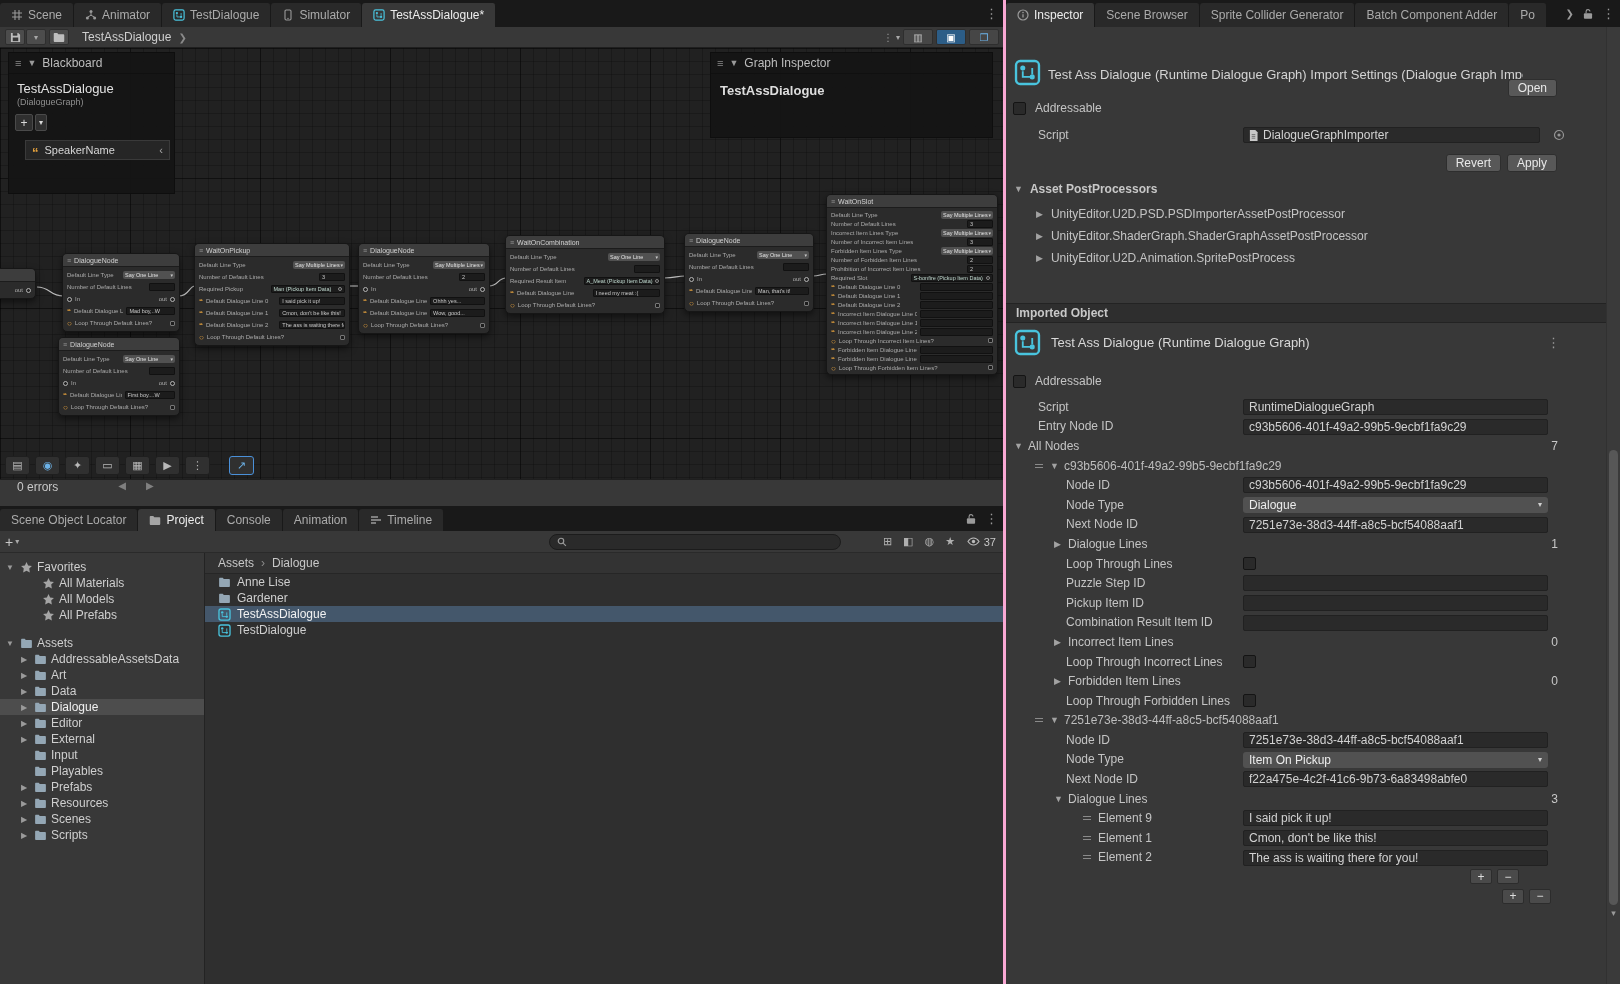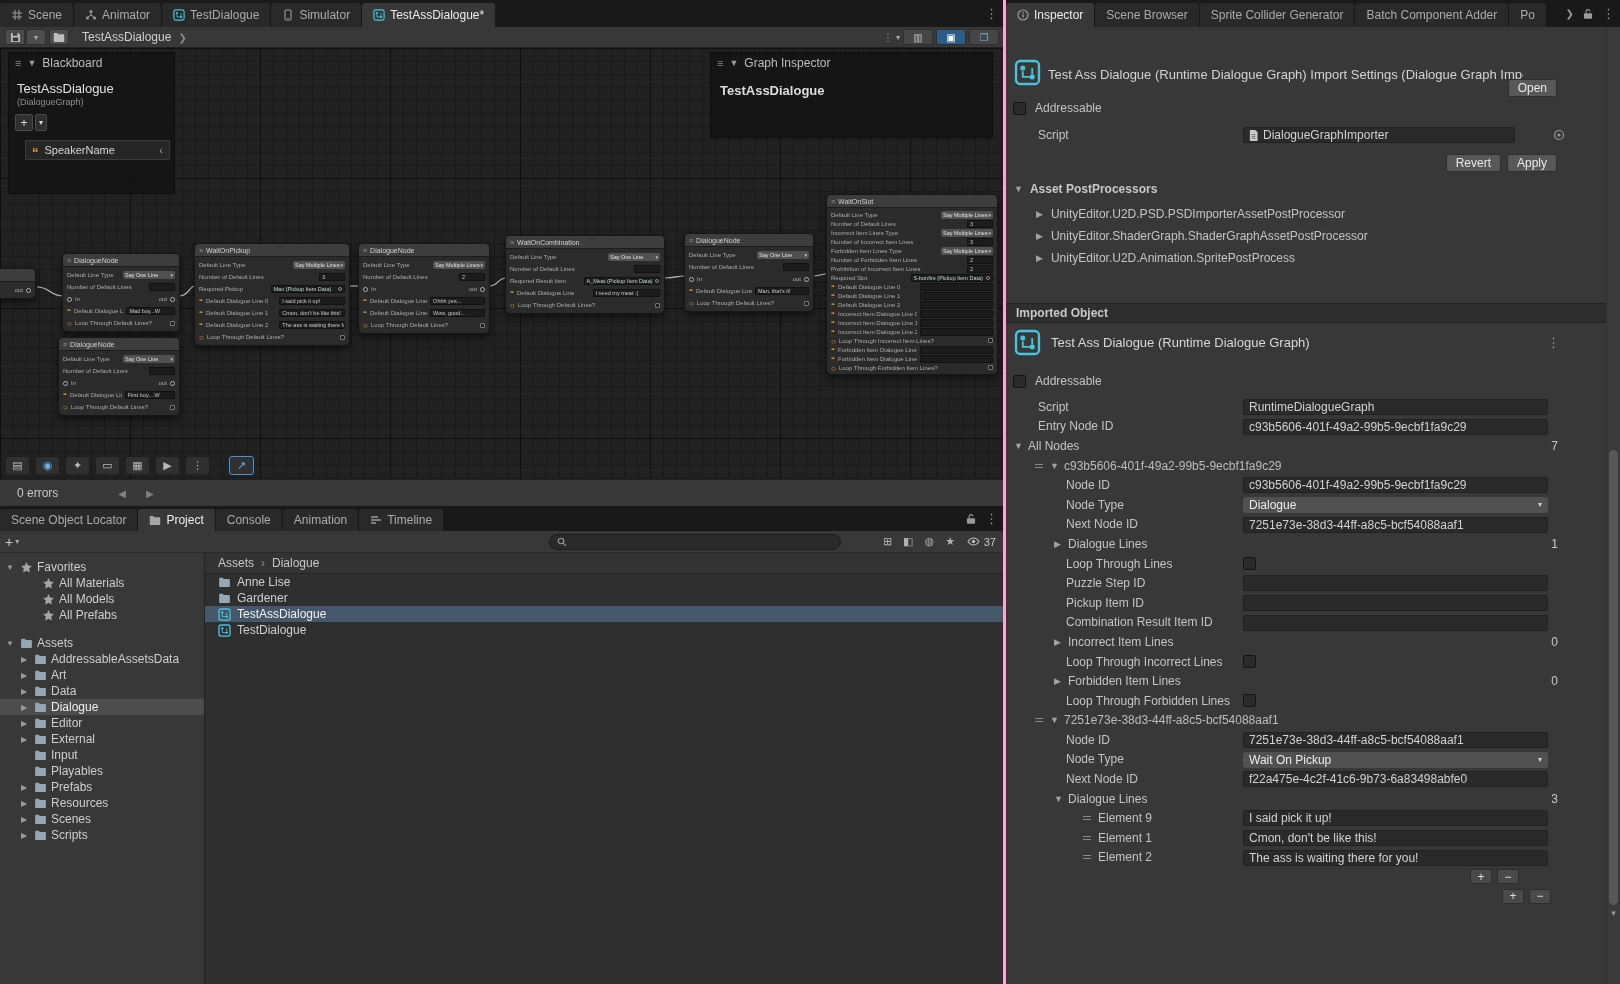--- a/index.html
+++ b/index.html
@@ -72,21 +72,21 @@
 .quote-mark{color:#E8A33D;font-weight:bold;font-size:8px;line-height:.6;margin-top:3px;flex:0 0 auto}
 .mini-check{width:5px;height:5px;border:1px solid #777;background:#1d1d1d;border-radius:1px;flex:0 0 auto}
 .obj-dot{width:4px;height:4px;border:1px solid #8a8a8a;border-radius:50%;margin-left:auto;flex:0 0 auto}
 
 
 .graph-bottom-toolbar{position:absolute;left:5px;bottom:4px;display:flex;gap:5px;z-index:6;align-items:center}
 .gbt-btn{width:25px;height:19px;background:#303030;border:1px solid #1f1f1f;border-radius:3px;color:#B8B8B8;display:flex;align-items:center;justify-content:center;font-size:11px}
 .gbt-btn.sel{margin-left:14px;border-color:#4A90D9}
 
 
-.errors-bar{height:27px;background:#383838;border-top:1px solid #1f1f1f;display:flex;align-items:center;padding:0 17px;gap:60px;flex:0 0 27px;color:#C8C8C8}
+.errors-bar{height:27px;background:#383838;border-top:1px solid #1f1f1f;display:flex;padding:0 17px;gap:60px;flex:0 0 27px;color:#C8C8C8}
 .err-nav{display:flex;gap:20px;color:#808080;font-size:10px}
 
 
 .project-toolbar{height:22px;background:#383838;border-bottom:1px solid #2A2A2A;position:relative;display:flex;align-items:center;padding:0 5px;flex:0 0 22px}
 .add-btn{display:flex;align-items:center;gap:2px;color:#C8C8C8}
 .add-btn .plus{font-size:14px}
 .ddarrow{font-size:8px;color:#A8A8A8}
 .search-field{position:absolute;left:549px;width:292px;height:16px;background:#2A2A2A;border:1px solid #1C1C1C;border-radius:8px;display:flex;align-items:center;padding:0 7px;gap:5px}
 .search-field input{background:transparent;border:none;outline:none;color:#ddd;font-size:11px;width:100%;font-family:"Liberation Sans",sans-serif}
 .ptb-icons{position:absolute;right:48px;display:flex;gap:11px;align-items:center;color:#AFAFAF;font-size:11px}
@@ -113,21 +113,21 @@
 .dd-arrow{font-size:8px;color:#CFCFCF;margin-left:6px}
 .btn{height:18px;background:#585858;border:1px solid #2E2E2E;border-radius:3px;color:#E8E8E8;font-size:12px;display:inline-flex;align-items:center;justify-content:center;padding:0 9px}
 .checkbox{width:13px;height:13px;background:#2A2A2A;border:1px solid #141414;border-radius:2px;flex:0 0 auto}
 .big-icon{position:absolute;left:8px;top:32px}
 .import-title{position:absolute;left:42px;top:40px;right:97px;font-size:13px;color:#D4D4D4;white-space:nowrap;overflow:hidden}
 .open-btn{position:absolute;right:63px;top:52px}
 .addr-row{position:absolute;left:7px;display:flex;align-items:center;gap:9px}
 .a1{top:74px}.a2{top:347px}
 .script-row{position:absolute;top:100px;left:0;right:0;height:18px}
 .script-row .slab{position:absolute;left:32px;top:1px}
-.script-field{position:absolute;left:237px;width:272px;gap:5px}
+.script-field{position:absolute;left:237px;width:297px;gap:5px}
 .script-row .picker{position:absolute;left:547px;top:2px}
 .apply-row{position:absolute;top:127px;right:63px;display:flex;gap:6px}
 .pp-head{position:absolute;top:155px;left:8px;display:flex;gap:7px;align-items:center}
 .pp-arrow{font-size:9px;color:#A2A2A2}
 .pp-title{font-weight:bold;color:#C8C8C8}
 .pp-list{position:absolute;top:176px;left:30px;right:10px}
 .pp-item{height:22px;display:flex;align-items:center;gap:8px;color:#C4C4C4;white-space:nowrap;overflow:hidden}
 .section-bar{position:absolute;top:276px;left:0;right:0;height:20px;background:#2E2E2E;border-top:1px solid #232323;border-bottom:1px solid #232323;display:flex;align-items:center;padding-left:10px;font-weight:bold;color:#C8C8C8}
 .obj-head{position:absolute;top:300px;left:8px;right:0;height:30px;display:flex;align-items:center;gap:10px}
 .obj-title{font-size:13px;color:#D8D8D8}
@@ -1169,21 +1169,21 @@
           </div>
           <div class="irow l2 t-field">
             <span class="lab">Node ID</span>
             <div class="val field">
               <span>7251e73e-38d3-44ff-a8c5-bcf54088aaf1</span>
             </div>
           </div>
           <div class="irow l2 t-dropdown">
             <span class="lab">Node Type</span>
             <div class="val dropdown">
-              <span>Wait On Pickup</span>
+              <span>Item On Pickup</span>
               <span class="dd-arrow">▾</span>
             </div>
           </div>
           <div class="irow l2 t-field">
             <span class="lab">Next Node ID</span>
             <div class="val field">
               <span>f22a475e-4c2f-41c6-9b73-6a83498abfe0</span>
             </div>
           </div>
           <div class="irow l2 t-foldout">

